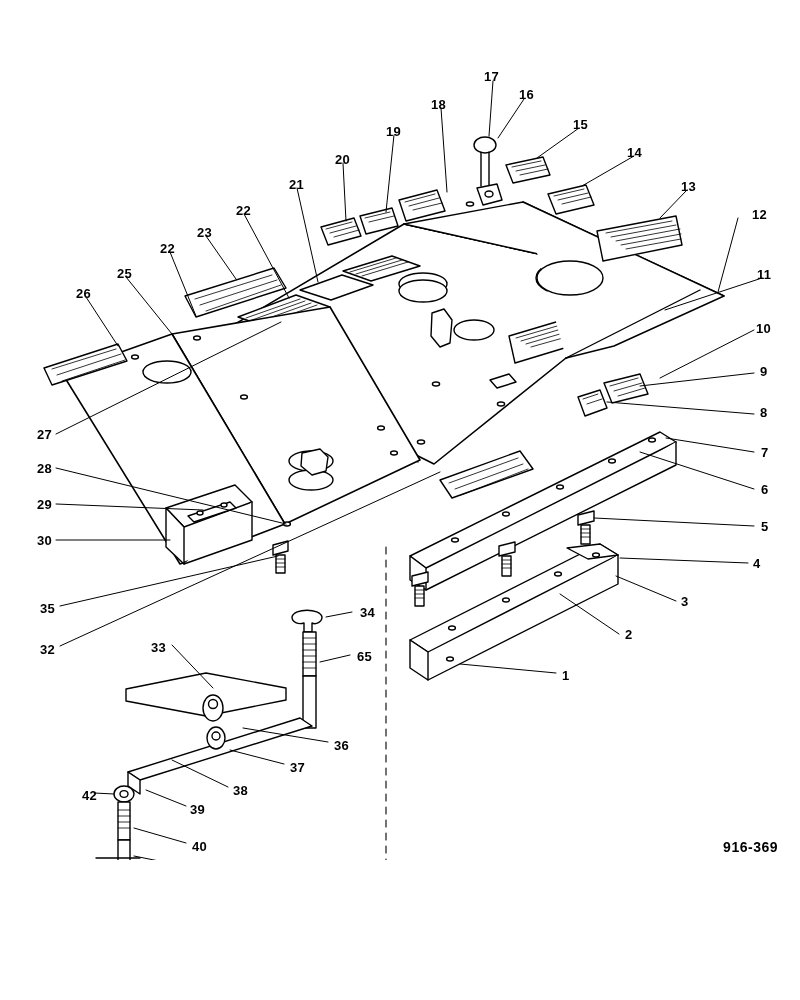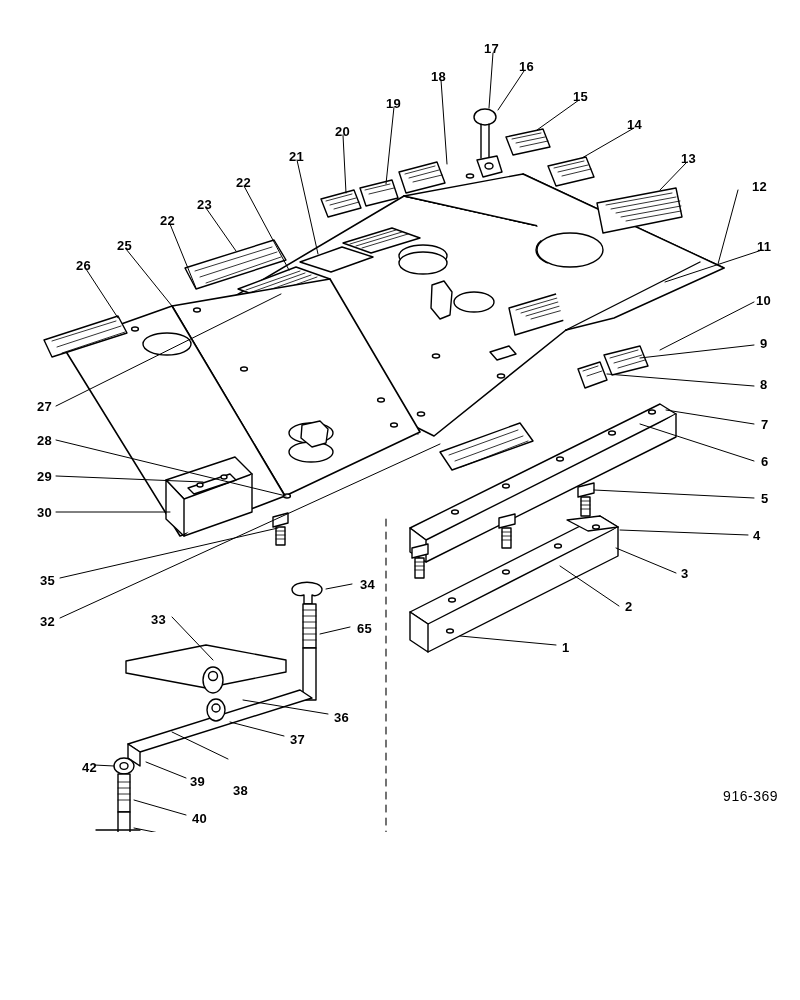--- a/index.html
+++ b/index.html
@@ -9,20 +9,21 @@
   }
   body {
     font-family: "Liberation Sans", sans-serif;
   }
   #page {
     position: relative;
     width: 800px;
     height: 832px;
     background: #ffffff;
     overflow: hidden;
+    margin-top: 28px;
   }
   #diagram-svg {
     position: absolute;
     left: 0;
     top: 0;
     width: 800px;
     height: 1000px;
   }
   .callout {
     position: absolute;
@@ -30,24 +31,24 @@
     font-size: 13px;
     font-weight: bold;
     color: #000000;
     letter-spacing: 0.3px;
     white-space: nowrap;
     line-height: 1;
   }
   #drawing-number {
     position: absolute;
     right: 22px;
-    bottom: 28px;
+    bottom: 5px;
     font-family: "Liberation Sans", sans-serif;
     font-size: 14px;
-    font-weight: normal;
+    font-weight: bold;
     color: #000000;
     letter-spacing: 0.5px;
   }
 </style>
 </head>
 <body>
 
 <div id="page">
 
   <svg id="diagram-svg" viewBox="0 0 800 1000" xmlns="http://www.w3.org/2000/svg">
@@ -316,21 +317,21 @@
       <div class="callout" style="left: 40px; top: 574px;">35</div>
       <div class="callout" style="left: 681px; top: 567px;">3</div>
       <div class="callout" style="left: 360px; top: 578px;">34</div>
       <div class="callout" style="left: 40px; top: 615px;">32</div>
       <div class="callout" style="left: 625px; top: 600px;">2</div>
       <div class="callout" style="left: 151px; top: 613px;">33</div>
       <div class="callout" style="left: 357px; top: 622px;">65</div>
       <div class="callout" style="left: 562px; top: 641px;">1</div>
       <div class="callout" style="left: 334px; top: 711px;">36</div>
       <div class="callout" style="left: 290px; top: 733px;">37</div>
-      <div class="callout" style="left: 233px; top: 784px;">38</div>
+      <div class="callout" style="left: 233px; top: 756px;">38</div>
       <div class="callout" style="left: 82px; top: 761px;">42</div>
       <div class="callout" style="left: 190px; top: 775px;">39</div>
       <div class="callout" style="left: 192px; top: 812px;">40</div>
       <div class="callout" style="left: 190px; top: 835px;">41</div>
     </div>
 
   <div id="drawing-number">916-369</div>
 
 </div>
 

